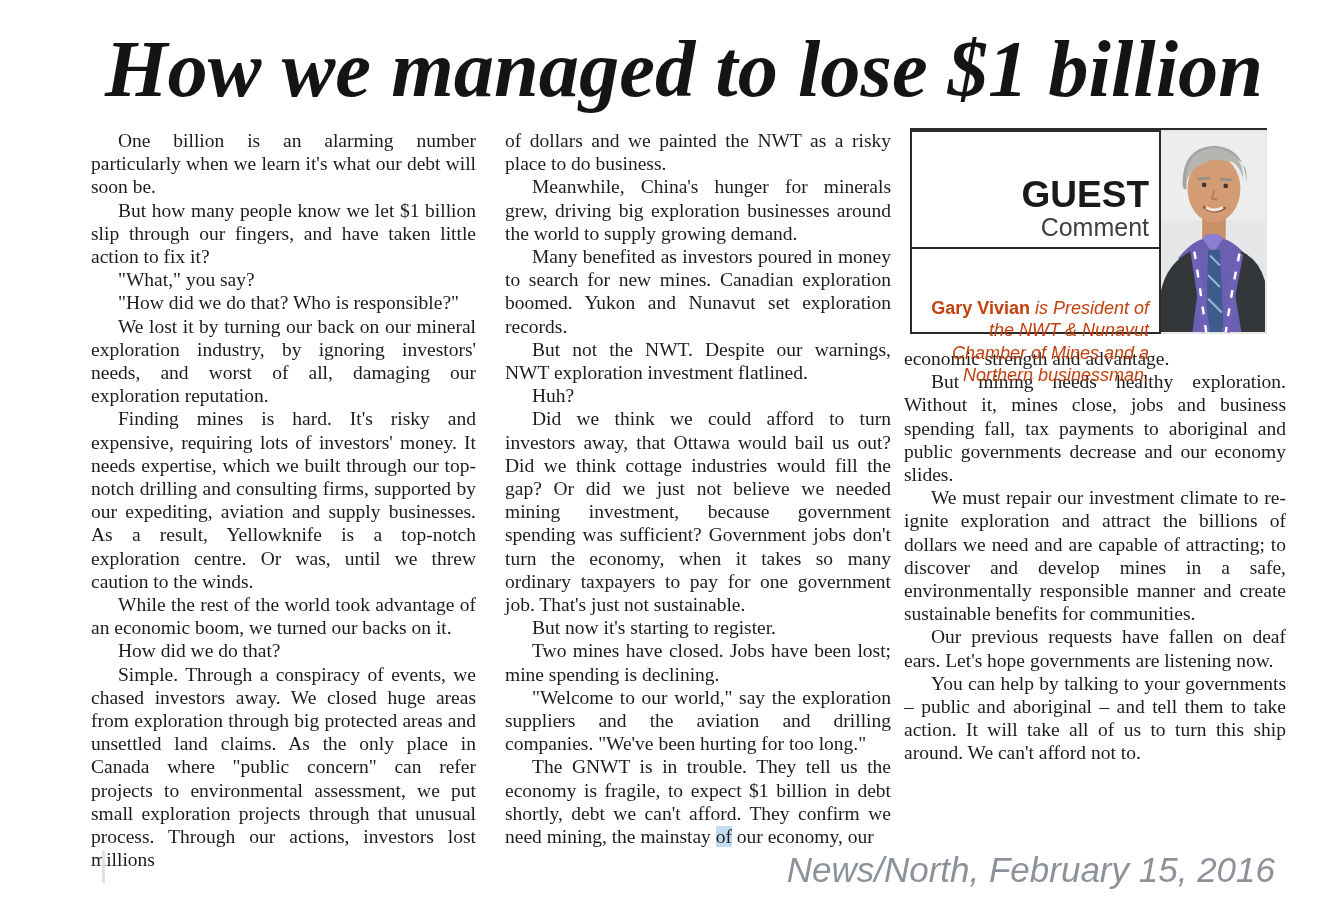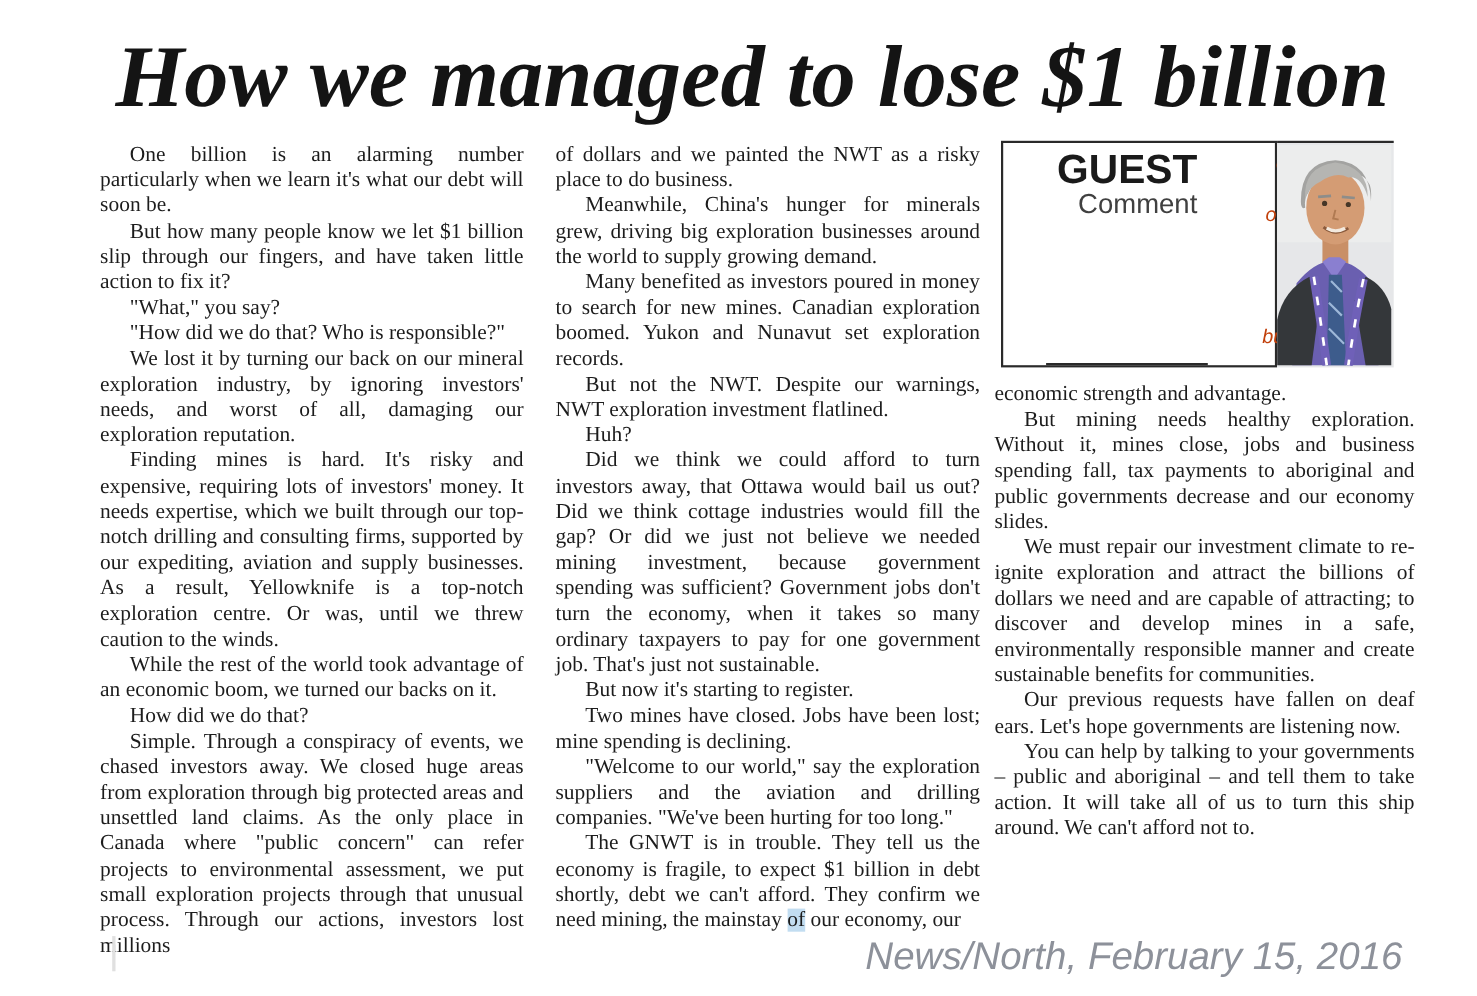--- a/index.html
+++ b/index.html
@@ -30,21 +30,21 @@
   #col2{left:477px;width:386px;}
   #col3{left:876px;top:124px;width:382px;}
   .col p{margin:0;text-indent:27px;}
   .col p.no-indent{text-indent:0;}
   .hl{background:#c2ddf1;}
   
   .guest-wrap{position:relative;width:357px;height:206px;margin:4px 0 13px 6px;}
   .guest-text-box{
     position:absolute;left:0;top:0;width:251px;height:206px;
     box-sizing:border-box;border:2px solid #2a2a2a;background:#fff;
-    display:flex;gap:39px;
+    display:flex;flex-direction:column;gap:39px;
   }
   .band-top{height:5px;background:#cccccc;border-bottom:2px solid #2a2a2a;}
   .kicker-area{padding:5px 10px 7px;border-bottom:2px solid #2a2a2a;text-align:right;}
   .kicker1{font-family:"Liberation Sans",sans-serif;font-weight:bold;font-size:37px;line-height:1.02;color:#1a1a1a;}
   .kicker2{font-family:Liberation Sans, sans-serif;font-weight:400;font-size:25px;line-height:1.05;color:#404040;}
   .byline{flex:1;padding:9px 10px 0;text-align:right;
     font-family:"Liberation Sans",sans-serif;font-style:italic;font-size:18px;line-height:1.24;color:#c2410c;}
   .byline .name{font-weight:bold;font-style:normal;}
   .band-bottom{
     margin-top:auto;height:11px;

